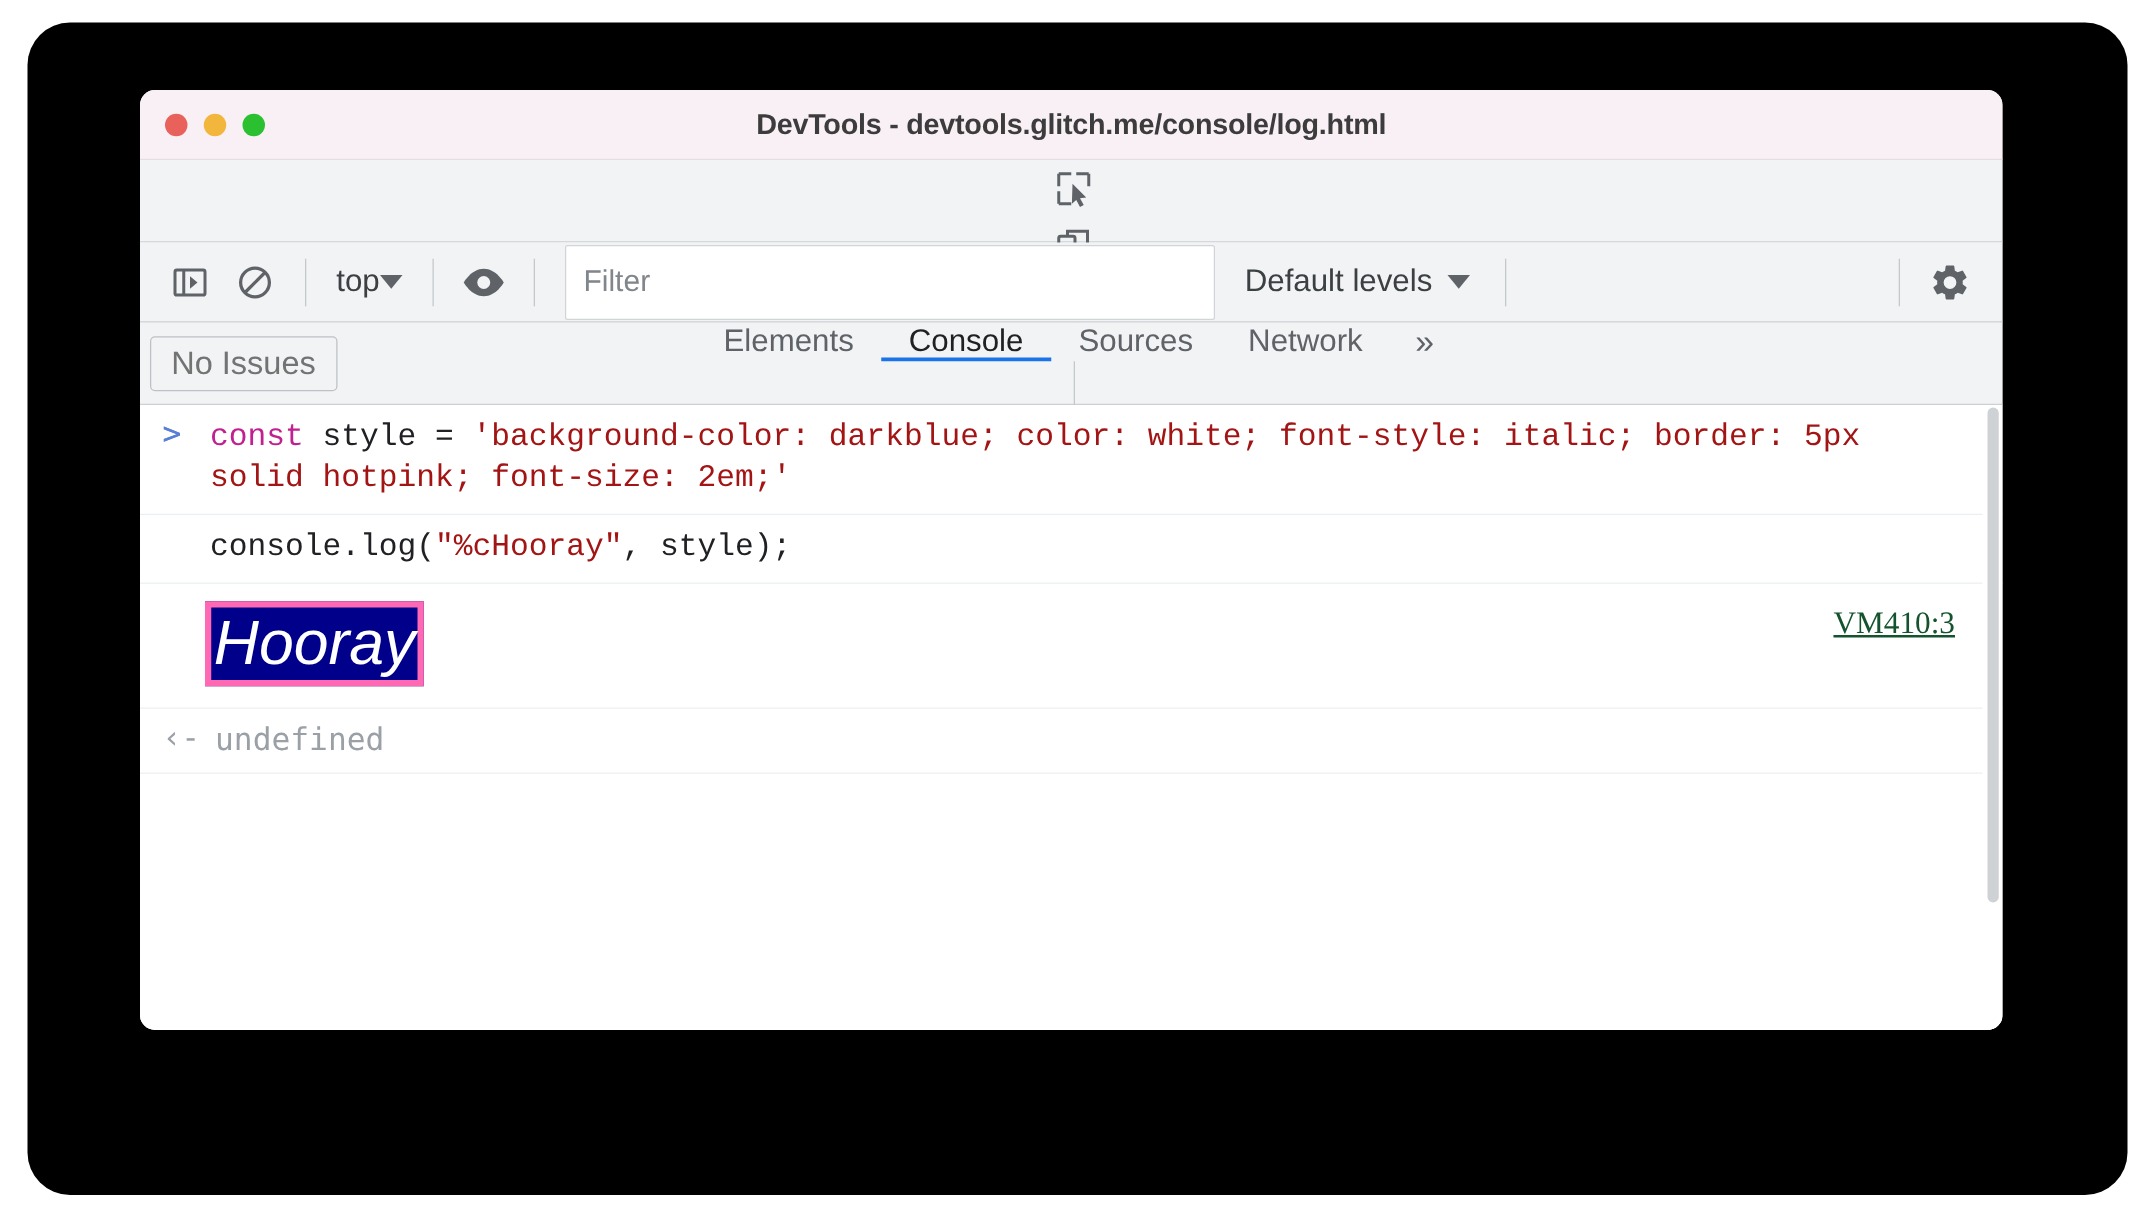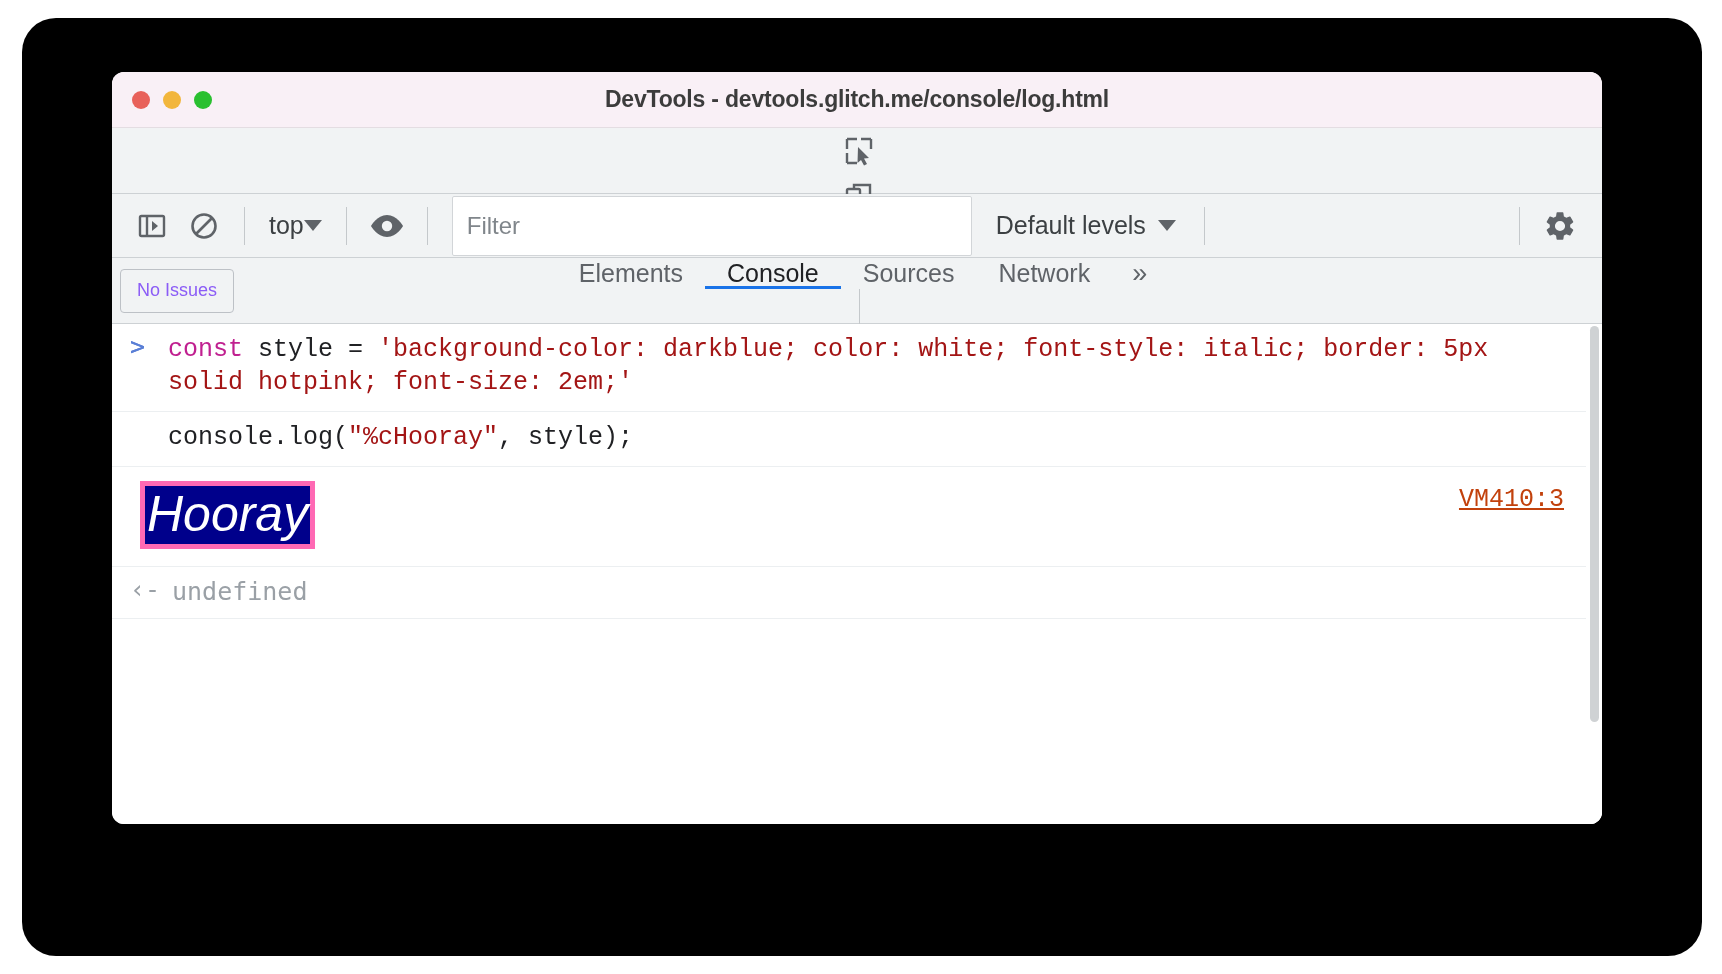--- a/index.html
+++ b/index.html
@@ -185,22 +185,22 @@
     padding-left: 8px;
   }
   .issues-btn {
     height: 44px;
     border: 1px solid #bdc1c6;
     border-radius: 4px;
     background: #f1f3f4;
     display: flex;
     align-items: center;
     padding: 0 16px;
-    font-size: 18px;
-    color: #8b5cf6;
+    font-size: 26px;
+    color: #737373;
   }
 
   
   .console-body {
     position: relative;
     height: 500px;
     background: #ffffff;
     font-family: "DejaVu Sans Mono", monospace;
     overflow: hidden;
   }
@@ -247,38 +247,38 @@
   .str { color: #a31515; }
   .plain { color: #202124; }
 
   .row-log {
     position: relative;
     padding: 14px 0 16px 0;
     border-bottom: 1px solid #eceff1;
     min-height: 100px;
   }
   .hooray {
-    margin-left: 28px;
+    margin-left: 52px;
     display: inline-block;
     background: #00008b;
     color: #ffffff;
     border: 5px solid #ff69b4;
     font-style: italic;
     font-size: 50px;
     line-height: 1.15;
     padding: 0 2px;
     font-family: "Liberation Sans", sans-serif;
   }
   .vm-link {
     position: absolute;
     right: 38px; top: 18px;
     font-size: 25px;
-    color: #c2410c;
+    color: #14532d;
     text-decoration: underline;
-    font-family: Liberation Mono, monospace;
+    font-family: Liberation Serif, serif;
   }
   .row-result {
     position: relative;
     padding: 10px 0 12px 0;
     border-bottom: 1px solid #eceff1;
   }
   .undefined-text {
     margin-left: 60px;
     font-size: 25px;
     color: #9aa0a6;

